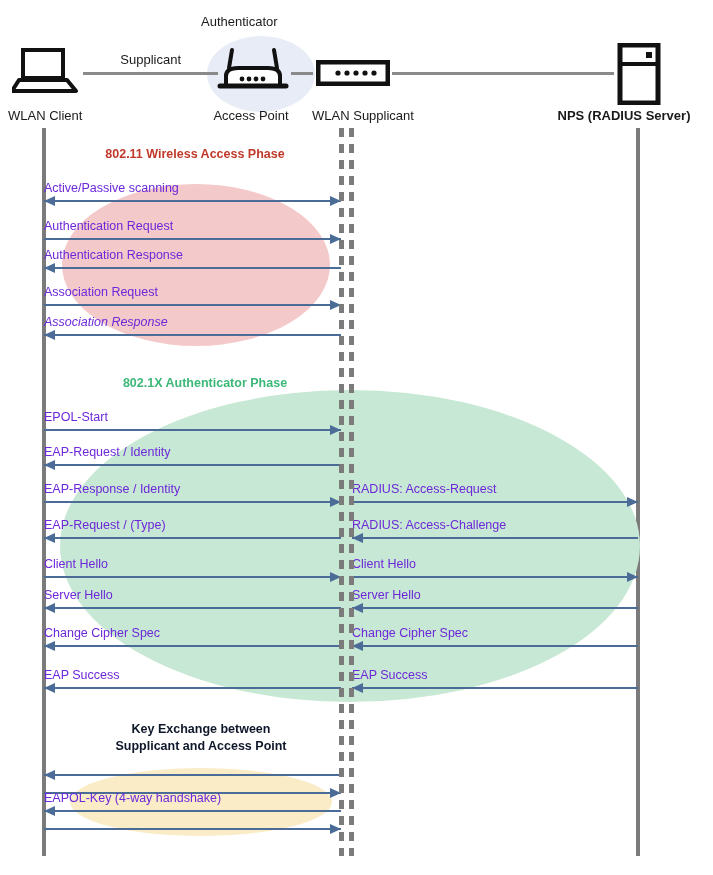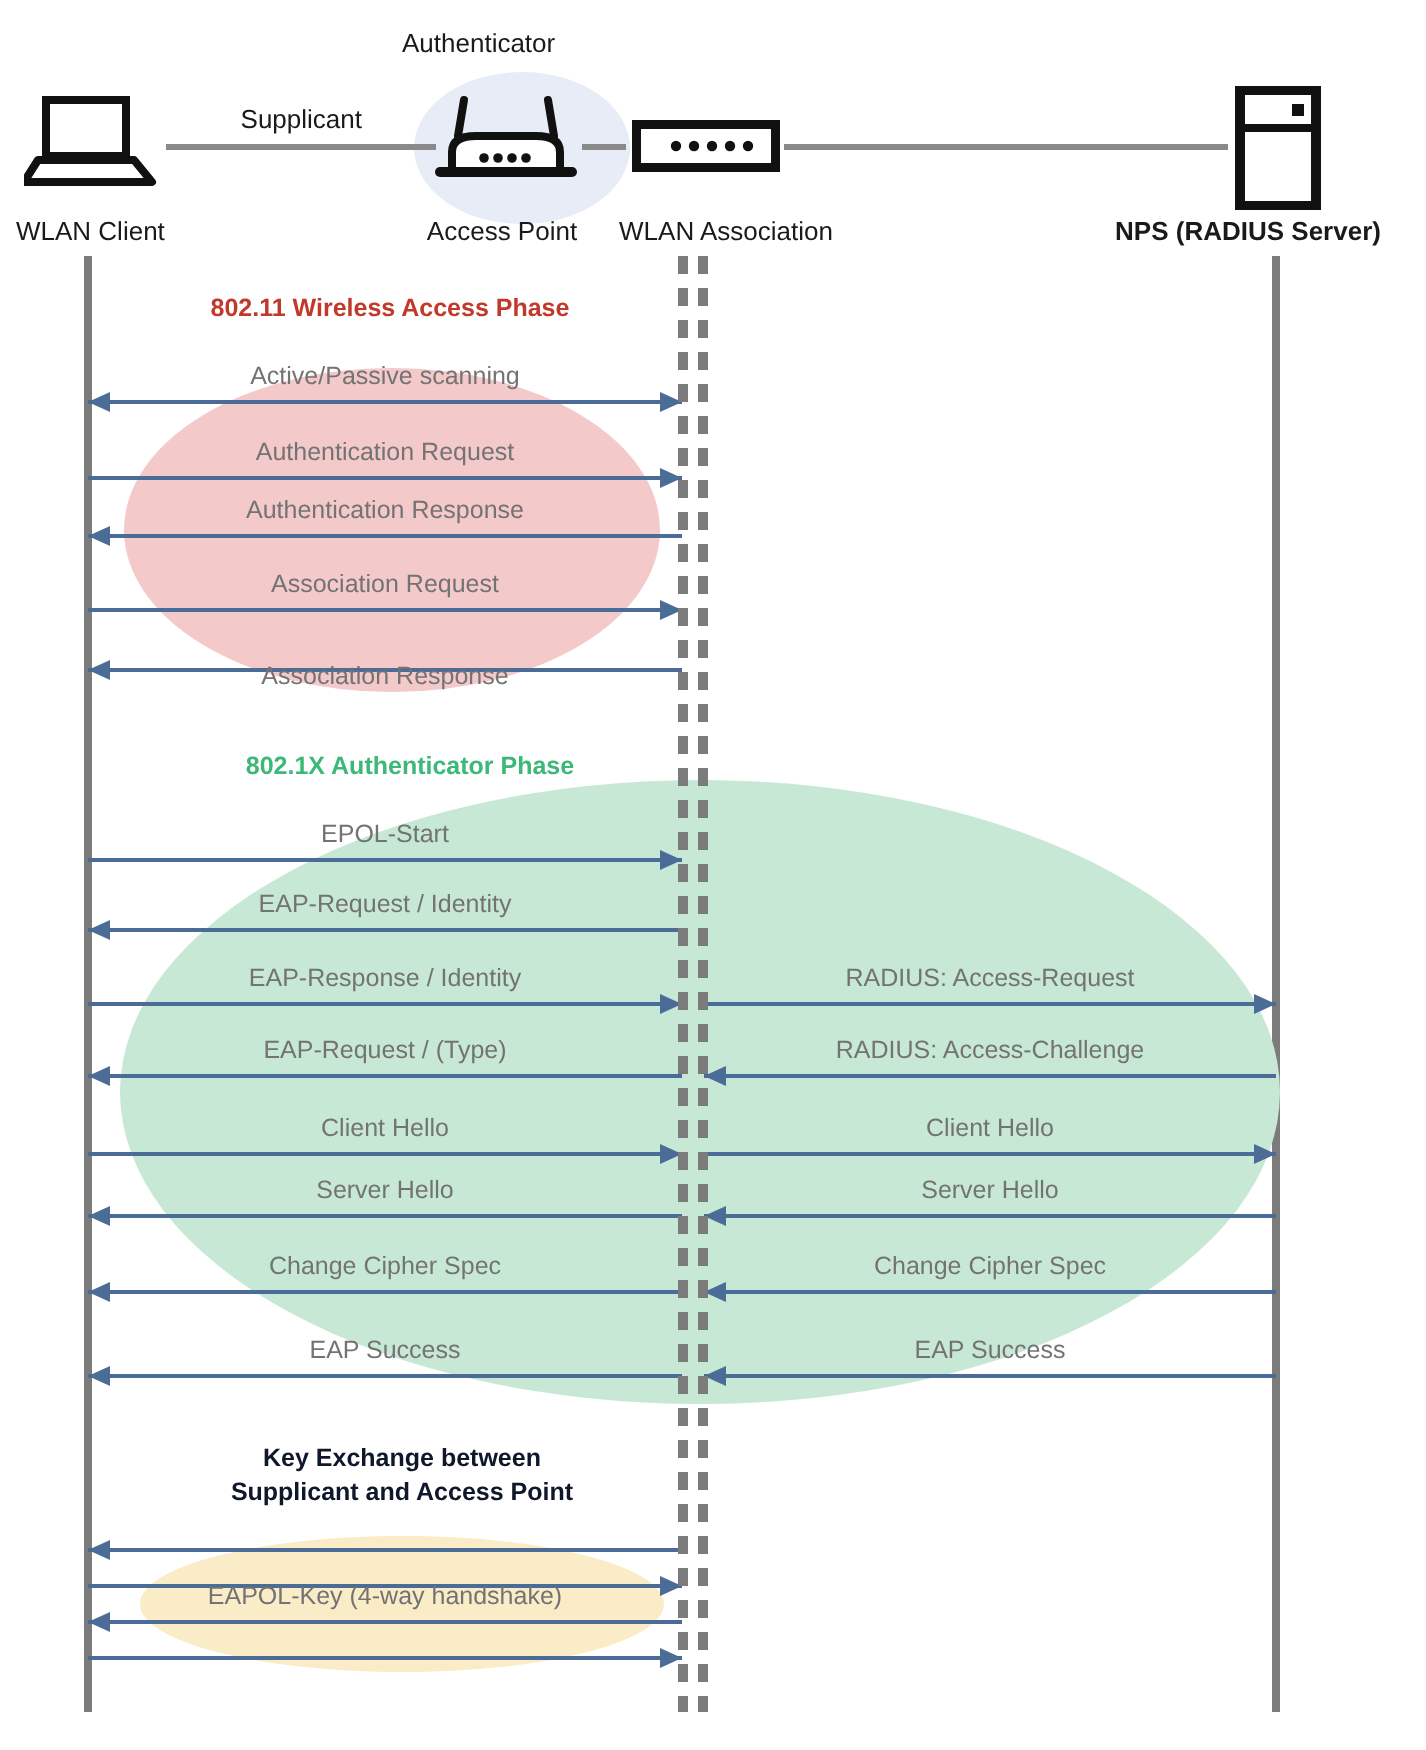--- a/index.html
+++ b/index.html
@@ -104,22 +104,21 @@
     border-top: 5px solid transparent;
     border-bottom: 5px solid transparent;
     z-index: 5;
   }
   .msg-head.to-right { border-left: 11px solid #4a6c97; }
   .msg-head.to-left  { border-right: 11px solid #4a6c97; }
 
   .msg-label {
     position: absolute;
     font-size: 12.5px;
-    color: #737373;
-    text-align: center;
+    color: #6d28d9;
     white-space: nowrap;
     z-index: 5;
   }
 </style>
 </head>
 <body>
 
 <div id="canvas">
 
   <div class="auth-ellipse"></div>
@@ -165,21 +164,21 @@
   <div class="icon-box" style="left:617px; top:43px;">
     <svg width="44" height="62" viewBox="0 0 44 62">
       <rect x="3" y="2" width="38" height="58" fill="#ffffff" stroke="#111111" stroke-width="5"></rect>
       <line x1="3" y1="21" x2="41" y2="21" stroke="#111111" stroke-width="4"></line>
       <rect x="29" y="9" width="6" height="6" fill="#111111"></rect>
     </svg>
   </div>
 
   <div class="actor-sublabel" style="left:0px; top:108px; width:120px; text-align:left; padding-left:8px;">WLAN Client</div>
   <div class="actor-sublabel" style="left:194px; top:108px; width:114px;">Access Point</div>
-  <div class="actor-sublabel" style="left:300px; top:108px; width:126px;">WLAN Association</div>
+  <div class="actor-sublabel" style="left:300px; top:108px; width:126px;">WLAN Supplicant</div>
   <div class="actor-sublabel" style="left:544px; top:108px; width:160px; text-align:center;font-weight:bold;">NPS (RADIUS Server)</div>
 
   <div class="lifeline-solid" style="left:42px; top:128px; height:728px;"></div>
   <div class="lifeline-dashed" style="left:339px; top:128px; height:728px;"></div>
   <div class="lifeline-dashed" style="left:349px; top:128px; height:728px;"></div>
   <div class="lifeline-solid" style="left:636px; top:128px; height:728px;"></div>
 
   <div class="phase-ellipse" style="left:62px; top:184px; width:268px; height:162px; background:#f4c9ca;"></div>
 
   <div class="phase-ellipse" style="left:60px; top:390px; width:580px; height:312px; background:#c7e8d4;"></div>
@@ -209,21 +208,21 @@
         <div class="msg-label" style="left: 44px; width: 297px; top: 248px;">Authentication Response</div>
       </div>
       <div>
         <div class="msg-line" style="left: 44px; top: 304px; width: 297px; background: rgb(74, 108, 151);"></div>
         <div class="msg-head to-right" style="left: 330px; top: 300px;"></div>
         <div class="msg-label" style="left: 44px; width: 297px; top: 285px;">Association Request</div>
       </div>
       <div>
         <div class="msg-line" style="left: 44px; top: 334px; width: 297px; background: rgb(74, 108, 151);"></div>
         <div class="msg-head to-left" style="left: 44px; top: 330px;"></div>
-        <div class="msg-label" style="left: 44px; width: 297px; top: 331px;">Association Response</div>
+        <div class="msg-label" style="left: 44px; width: 297px; top: 315px; font-style: italic;">Association Response</div>
       </div>
       <div>
         <div class="msg-line" style="left: 44px; top: 429px; width: 297px; background: rgb(74, 108, 151);"></div>
         <div class="msg-head to-right" style="left: 330px; top: 425px;"></div>
         <div class="msg-label" style="left: 44px; width: 297px; top: 410px;">EPOL-Start</div>
       </div>
       <div>
         <div class="msg-line" style="left: 44px; top: 464px; width: 297px; background: rgb(74, 108, 151);"></div>
         <div class="msg-head to-left" style="left: 44px; top: 460px;"></div>
         <div class="msg-label" style="left: 44px; width: 297px; top: 445px;">EAP-Request / Identity</div>

